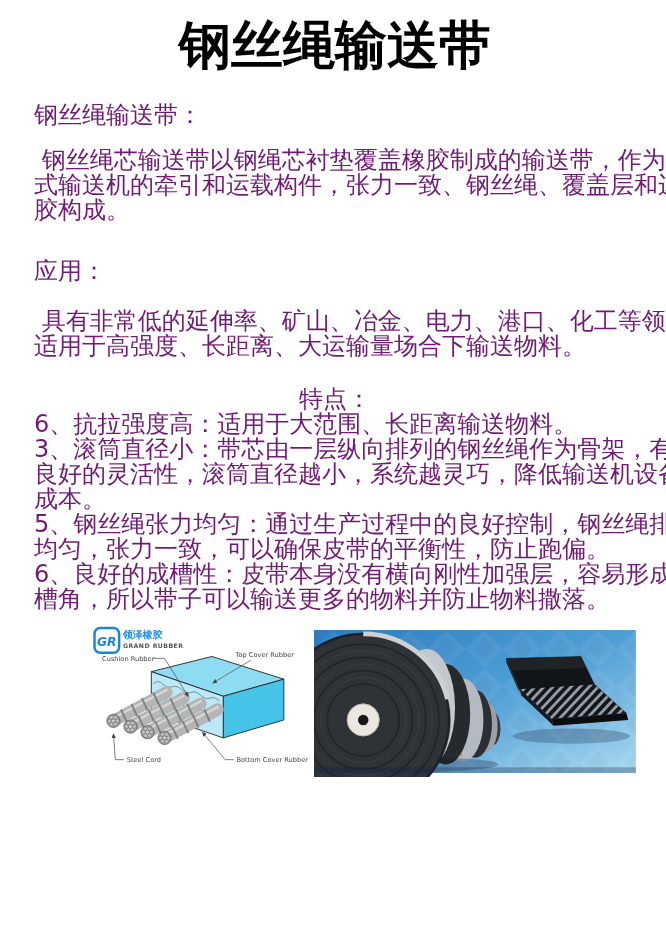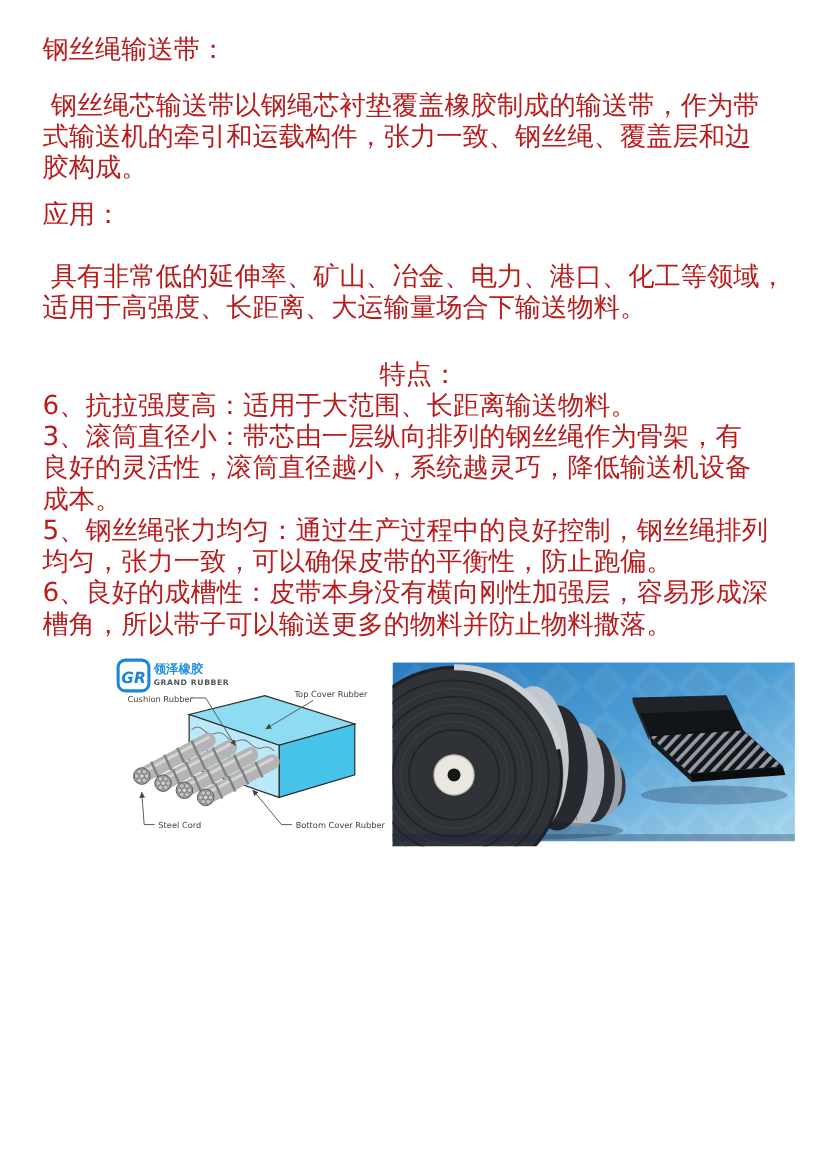--- a/index.html
+++ b/index.html
@@ -5,37 +5,38 @@
   html,body { margin:0; padding:0; }
   body {
     width:666px; height:930px; background:#ffffff; overflow:hidden;
     font-family:"DejaVu Sans","Liberation Sans",sans-serif; color:#1a1a1a;
   }
   .content { padding:0 30px 0 34px; }
   .doc-title {
     font-size:52px; line-height:62px; font-weight:700; text-align:center;
     margin:14px 0 0 0; color:#000;
   }
-  .t { font-size:21px; line-height:25px; white-space:pre; color:#b91c1c; }
+  .t { font-size:24px; line-height:25px; white-space:pre; color:#701a75; }
   .intro-label { margin-top:27px; }
   .intro-text  { margin-top:20px; }
-  .app-label   { margin-top:12px; }
+  .app-label   { margin-top:36px; }
   .app-text    { margin-top:25px; }
   .feat-label  { margin-top:28px;text-align:center; }
   .features .t { margin:0; }
   .images-row { display:flex; align-items:flex-start; margin:10px 0 0 34px; }
   .diagram-svg { display:block; }
   .photo-svg { display:block; margin-top:4px; }
   svg text { font-family:"DejaVu Sans","Liberation Sans",sans-serif; }
 </style>
 </head>
 <body>
 
 <div class="content">
 
+  <h1 class="doc-title">钢丝绳输送带</h1>
 
   <div class="t intro-label">钢丝绳输送带：</div>
   <div class="t intro-text"> 钢丝绳芯输送带以钢绳芯衬垫覆盖橡胶制成的输送带，作为带
 式输送机的牵引和运载构件，张力一致、钢丝绳、覆盖层和边
 胶构成。</div>
 
   <div class="t app-label">应用：</div>
   <div class="t app-text"> 具有非常低的延伸率、矿山、冶金、电力、港口、化工等领域，
 适用于高强度、长距离、大运输量场合下输送物料。</div>
 

